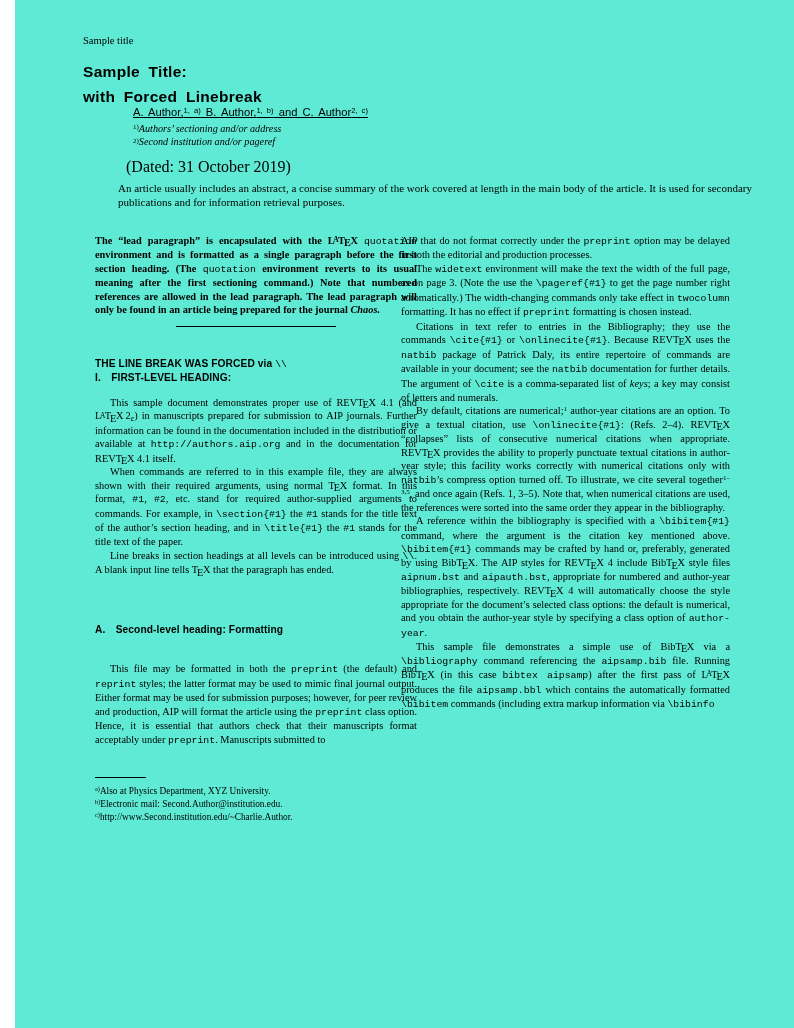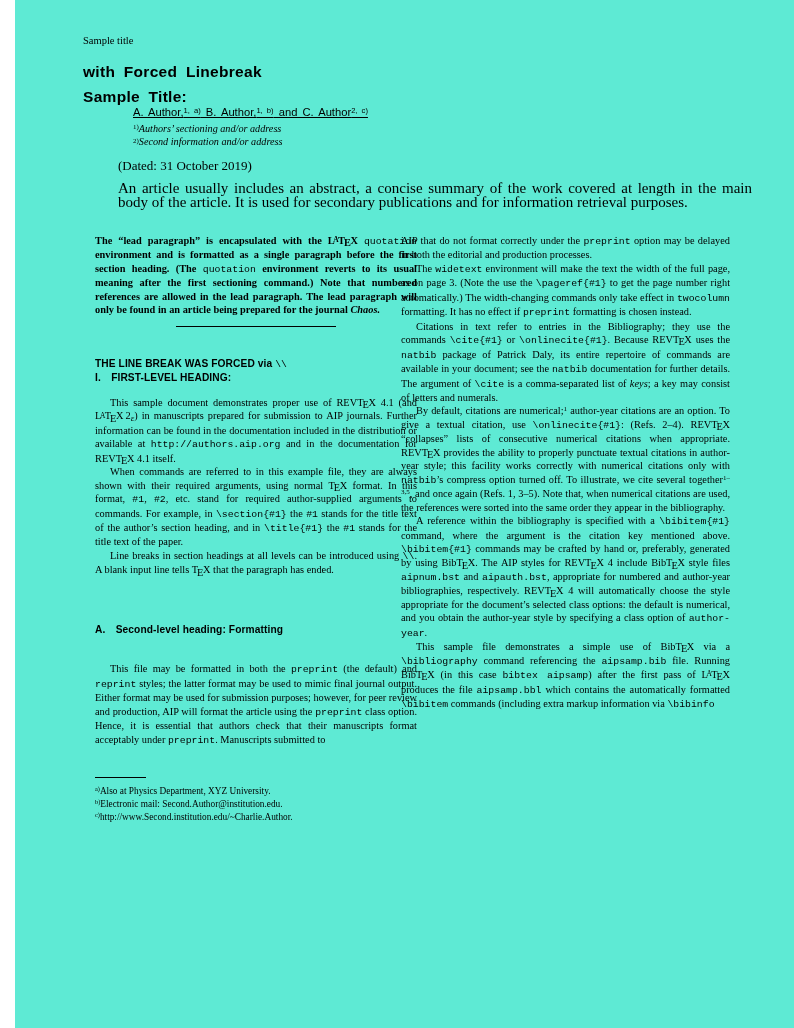--- a/index.html
+++ b/index.html
@@ -7,22 +7,22 @@
         font-family:"Liberation Serif",serif;color:#000;}
 
   .running-head{position:absolute;left:68px;top:35px;font-size:10.5px;}
 
   .title{position:absolute;left:68px;top:60px;font-family:"Liberation Sans",sans-serif;
          font-weight:bold;font-size:15.5px;line-height:24.5px;letter-spacing:.3px;word-spacing:4px;}
   .authors{position:absolute;left:118px;top:106px;font-family:"Liberation Sans",sans-serif;
            font-size:11.2px;word-spacing:2px;text-decoration:underline;}
   .affils{position:absolute;left:118px;top:122px;font-size:10.2px;font-style:italic;line-height:13.4px;}
   .affils .sup{font-style:normal;}
-  .date{position:absolute;left:103px;top:158px;font-size:13px;}
-  .abstract{position:absolute;left:103px;top:181px;width:634px;font-size:15px;
+  .date{position:absolute;left:111px;top:158px;font-size:16px;}
+  .abstract{position:absolute;left:103px;top:181px;width:634px;font-size:11px;
             line-height:14.4px;text-align:justify;}
 
   .col{position:absolute;top:234px;font-size:10.35px;line-height:13.45px;text-align:justify;}
   .col-left{left:80px;width:322px;}
   .col-right{left:386px;width:329px;}
 
   .p{margin:0;text-indent:15px;}
   .noindent{text-indent:0;}
   .lead{font-weight:bold;text-indent:0;}
   .lead .code{font-weight:normal;}
@@ -50,29 +50,29 @@
   .tx-sub{font-size:.85em;position:relative;top:.18em;font-style:italic;}
 </style>
 </head>
 <body>
 
 <div class="page" style="background: #5eead4; color: rgb(0, 0, 0); margin-left: 15px;">
 
   <div class="running-head">Sample title</div>
 
   <div class="title">
+    <div>Sample Title:</div>
     <div>with Forced Linebreak</div>
-    <div>Sample Title:</div>
   </div>
 
   <div class="authors">A. Author,<span class="sup">1, a)</span> B. Author,<span class="sup">1, b)</span> and C. Author<span class="sup">2, c)</span></div>
 
   <div class="affils">
     <div><span class="sup">1)</span><span class="it">Authors’ sectioning and/or address</span></div>
-    <div><span class="sup">2)</span><span class="it">Second information and/or address</span></div>
+    <div><span class="sup">2)</span><span class="it">Second institution and/or pageref</span></div>
   </div>
 
   <div class="date">(Dated: 31 October 2019)</div>
 
   <div class="abstract">An article usually includes an abstract, a concise summary of the work covered at length in the main body of the article. It is used for secondary publications and for information retrieval purposes.</div>
 
   <div class="col col-left">
     <p class="p lead">The “lead paragraph” is encapsulated with the <span>L<span class="tx-a">A</span>T<span class="tx-e">E</span>X</span> <span class="code">quotation</span> environment and is formatted as a single paragraph before the first section heading. (The <span class="code">quotation</span> environment reverts to its usual meaning after the first sectioning command.) Note that numbered references are allowed in the lead paragraph. The lead paragraph will only be found in an article being prepared for the journal <span class="it">Chaos.</span></p>
     <hr class="hr-center">
     <div class="h1">

